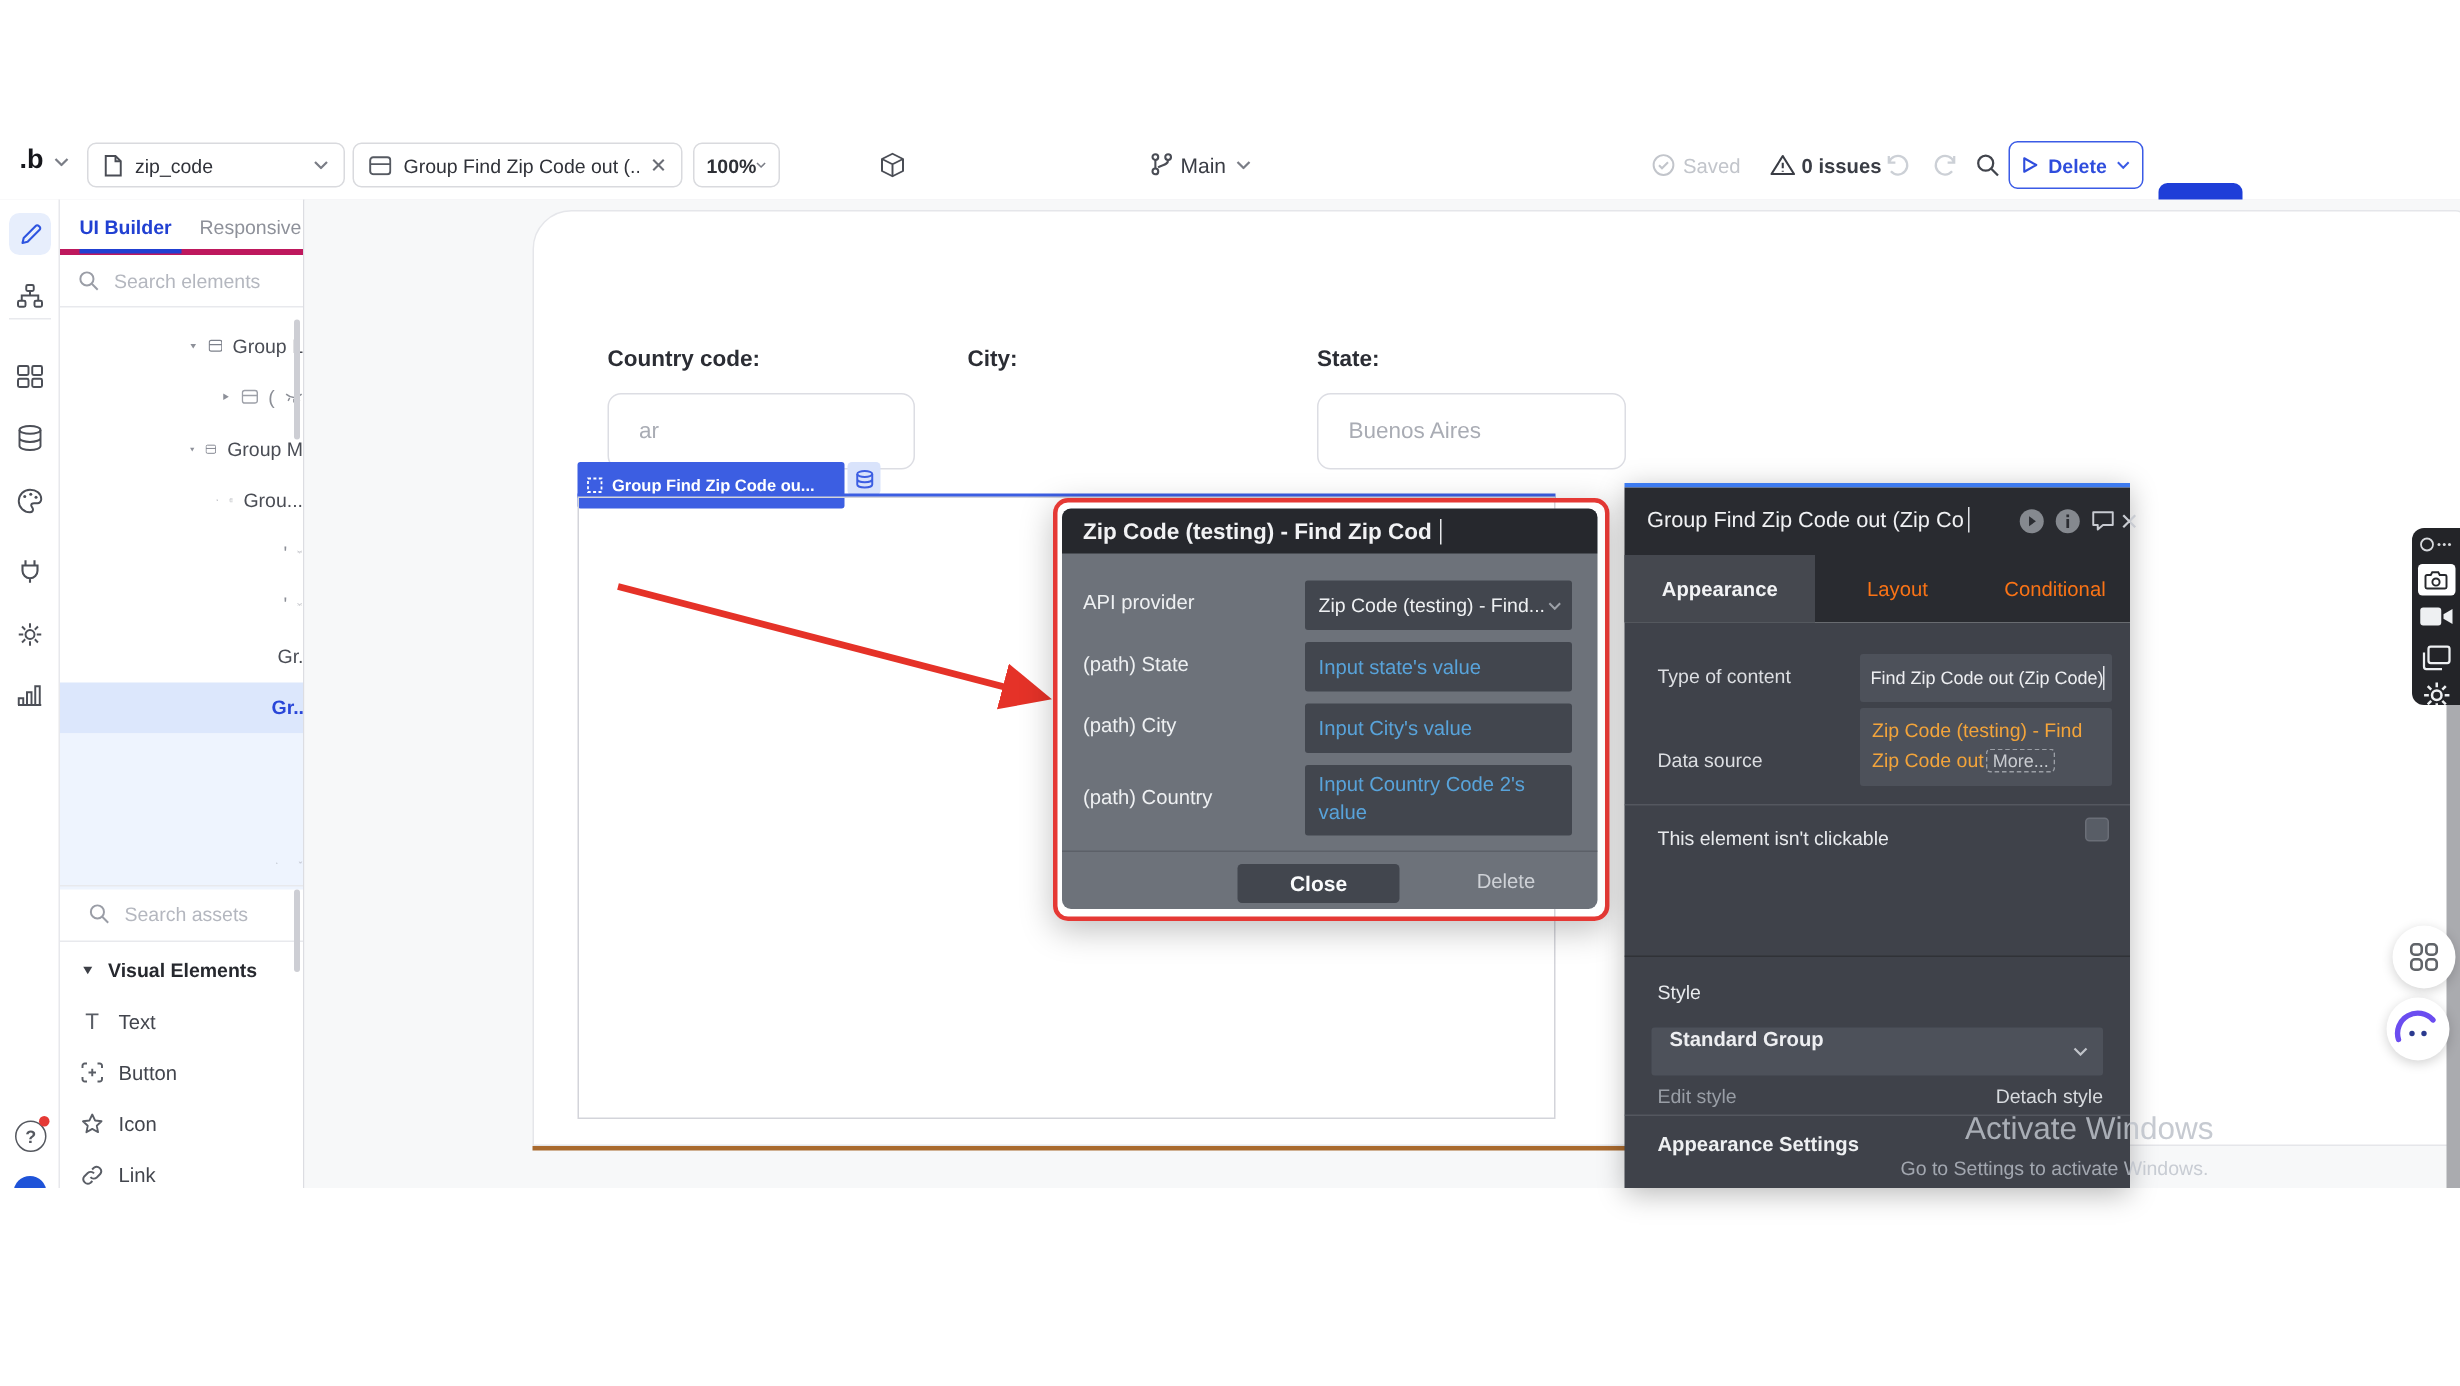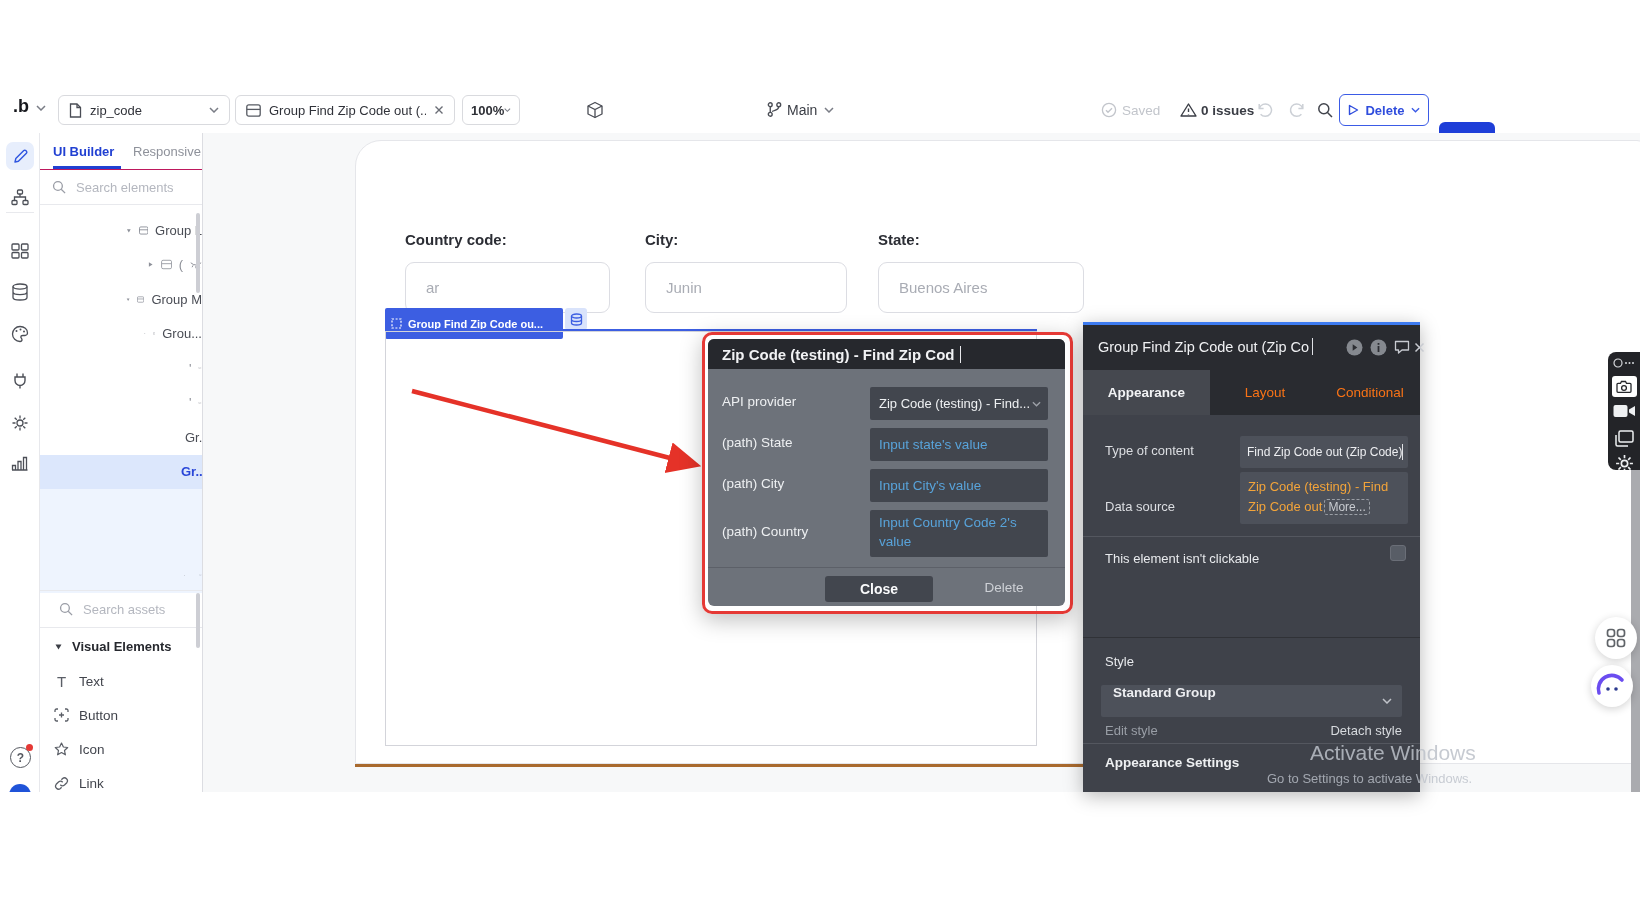--- a/index.html
+++ b/index.html
@@ -23,21 +23,21 @@
   .rail{position:absolute;left:0;top:133px;width:40px;height:659px;background:#fff;border-right:1px solid #e7e8ec;box-sizing:border-box;overflow:hidden;}
   .rail-ic{position:absolute;left:11px;}
   .pencil-wrap{position:absolute;left:6px;top:9px;width:28px;height:28px;background:#e7eefc;border-radius:7px;display:flex;align-items:center;justify-content:center;}
   .rail-div{position:absolute;left:6px;top:79px;width:28px;height:1px;background:#e8e9ed;}
   .help-circ{position:absolute;left:10px;top:614px;width:19px;height:19px;border:1.4px solid #55585f;border-radius:50%;color:#55585f;font-size:12px;font-weight:bold;display:flex;align-items:center;justify-content:center;}
   .help-dot{position:absolute;left:26px;top:611px;width:7px;height:7px;background:#e53935;border-radius:50%;}
   .intercom{position:absolute;left:9px;top:651px;width:22px;height:22px;background:#1f53d8;border-radius:50%;}
 
   
   .lpanel{position:absolute;left:40px;top:133px;width:163px;height:659px;background:#fff;border-right:1px solid #dcdde2;box-sizing:border-box;overflow:hidden;}
-  .lp-tabs{position:absolute;left:0;top:0;width:100%;height:37px;border-bottom:1px solid #be185d;box-sizing:border-box;text-align:right;}
+  .lp-tabs{position:absolute;left:0;top:0;width:100%;height:37px;border-bottom:4px solid #be185d;box-sizing:border-box;text-align:right;}
   .lp-tab-active{position:absolute;left:13px;top:11px;font-size:13px;font-weight:bold;color:#2140d2;}
   .lp-tab{position:absolute;left:93px;top:11px;font-size:13px;color:#8e919a;}
   .lp-underline{position:absolute;left:13px;top:33px;width:68px;height:3px;background:#2140d2;}
   .lp-search{position:absolute;left:0;width:100%;height:35px;border-bottom:1px solid #e8e9ed;box-sizing:border-box;display:flex;align-items:center;padding-left:12px;gap:8px;}
   .lp-search input{border:none;outline:none;font-size:13px;width:110px;color:#3c3f46;font-family:inherit;background:transparent;}
   .lp-search input::placeholder{color:#b4b7bf;}
   .tree{position:absolute;left:0;top:72px;width:100%;height:518px;padding-top:8px;box-sizing:border-box;}
   .trow{height:34.5px;display:flex;align-items:center;gap:7px;font-size:13px;color:#4a4d55;box-sizing:border-box;white-space:nowrap;}
   .trow.sel{background:#dce7fc;color:#2946d8;font-weight:600;}
   .trow.tint{background:#eef4fe;}
@@ -404,21 +404,20 @@
 
   <div class="canvas">
     <div class="page"></div>
     <div class="page-bottom"></div>
 
     <div class="fld-label" style="left:202px;top:98px">Country code:</div>
     <div class="fld-label" style="left:442px;top:98px">City:</div>
     <div class="fld-label" style="left:675px;top:98px">State:</div>
 
     <div class="fld-input" style="left:202px;top:129px;width:205px"><input placeholder="ar" style=""></div>
-    <div class="fld-input" style="left:442px;top:129px;width:202px"><input placeholder="Junin" style=""></div>
     <div class="fld-input" style="left:675px;top:129px;width:206px"><input placeholder="Buenos Aires" style=""></div>
 
     <div class="sel-badge">
       <svg width="11" height="11" viewBox="0 0 11 11">
           <rect x="1" y="1" width="9" height="9" fill="none" stroke="#fff" stroke-width="1.2" stroke-dasharray="2 1.6"></rect>
         </svg>
       <span>Group Find Zip Code ou...</span>
     </div>
     <div class="sel-dbbox">
       <svg width="13" height="13" viewBox="0 0 13 13">

